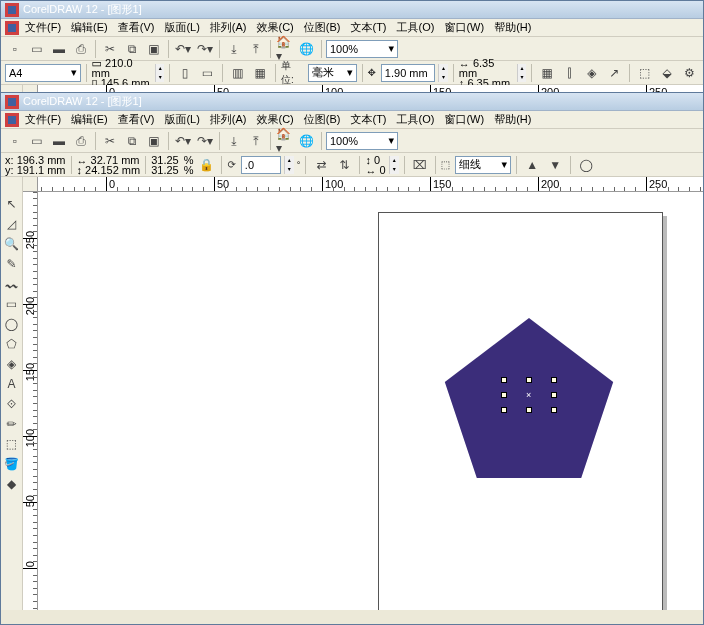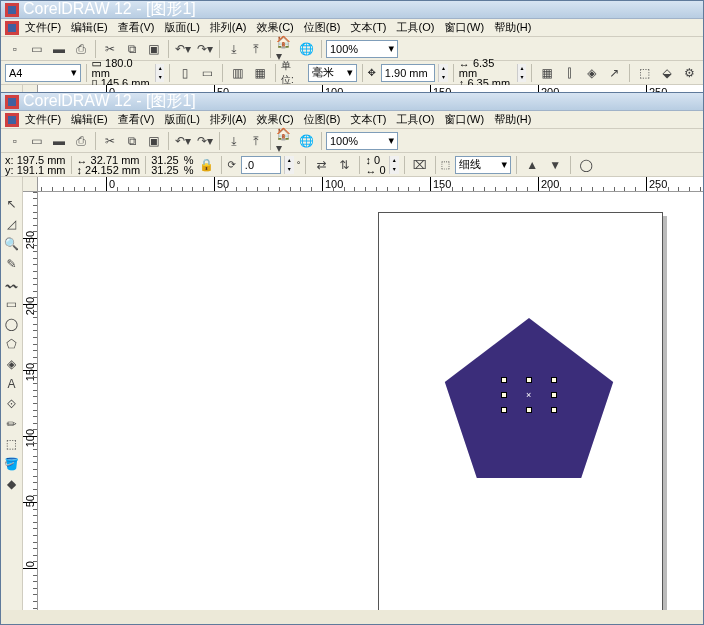--- a/index.html
+++ b/index.html
@@ -5,21 +5,21 @@
 * { margin: 0; padding: 0; box-sizing: border-box; font-family: "Microsoft YaHei", SimSun, Arial, sans-serif; font-size: 11px; }
 body { background: #fff; width: 704px; height: 625px; overflow: hidden; position: relative; }
 
 .window { position: absolute; border: 1px solid #5f7a9b; background: #ece9d8; }
 .win-outer { left: 0; top: 0; width: 704px; height: 625px; }
 .win-inner { left: 0; top: 92px; width: 704px; height: 533px; }
 
 .titlebar { height: 18px; background: linear-gradient(to bottom, #d7e4f2, #b8cde2); display: flex; align-items: center; padding: 0 4px; border-bottom: 1px solid #a0b2c8; }
 .title-icon { width: 14px; height: 14px; background: #d04040; margin-right: 4px; position: relative; }
 .title-icon::before { content: ""; position: absolute; left: 3px; top: 3px; width: 8px; height: 8px; background: #4060a0; }
-.titlebar span { color: #fff; font-size: 16px; }
+.titlebar span { color: #fff; font-size: 11px; }
 
 .menubar { height: 18px; background: #f1efe2; display: flex; align-items: center; padding: 0 4px; border-bottom: 1px solid #d0cdc0; }
 .menubar .app-icon { width: 14px; height: 14px; background: #d04040; margin-right: 6px; position: relative; }
 .menubar .app-icon::before { content: ""; position: absolute; left: 3px; top: 3px; width: 8px; height: 8px; background: #4060a0; }
 .menubar a { margin-right: 10px; color: #000; cursor: default; }
 
 .toolbar { height: 24px; background: #f1efe2; display: flex; align-items: center; padding: 2px 4px; border-bottom: 1px solid #d0cdc0; gap: 2px; }
 .tbtn { width: 20px; height: 20px; border: 1px solid transparent; display: flex; align-items: center; justify-content: center; color: #444; cursor: default; font-size: 12px; }
 .sep { width: 1px; height: 18px; background: #c0beb0; margin: 0 2px; }
 .input-box { height: 18px; border: 1px solid #7f9db9; background: #fff; padding: 0 3px; display: flex; align-items: center; }
@@ -99,21 +99,21 @@
         <span>▾</span>
     </div>
   </div>
   <div class="propbar">
     <div class="input-box" style="width:78px">
       <span style="flex:1">A4</span>
         <span>▾</span>
     </div>
     <div class="sep"></div>
     <div class="stacked">
-      <div>▭ <span>180.0 mm</span></div>
+      <div>▭ <span>210.0 mm</span></div>
       <div>▯ <span>145.6 mm</span></div>
     </div>
     <div class="spin">
         <i>▴</i>
         <i>▾</i>
       </div>
     <div class="sep"></div>
     <div class="tbtn">▯</div>
     <div class="tbtn">▭</div>
     <div class="sep"></div>
@@ -274,21 +274,21 @@
     <div class="tbtn">🏠▾</div>
     <div class="tbtn">🌐</div>
     <div class="sep"></div>
     <div class="input-box" style="width:72px">
       <span style="flex:1">100%</span>
         <span>▾</span>
     </div>
   </div>
   <div class="propbar">
     <div class="stacked">
-      <div>x: <span>197.5 mm</span></div>
+      <div>x: <span>196.3 mm</span></div>
       <div>y: <span>191.1 mm</span></div>
     </div>
     <div class="sep"></div>
     <div class="stacked">
       <div>↔ <span>32.71 mm</span></div>
       <div>↕ <span>24.152 mm</span></div>
     </div>
     <div class="sep"></div>
     <div class="stacked">
       <div><span>31.25</span></div>

